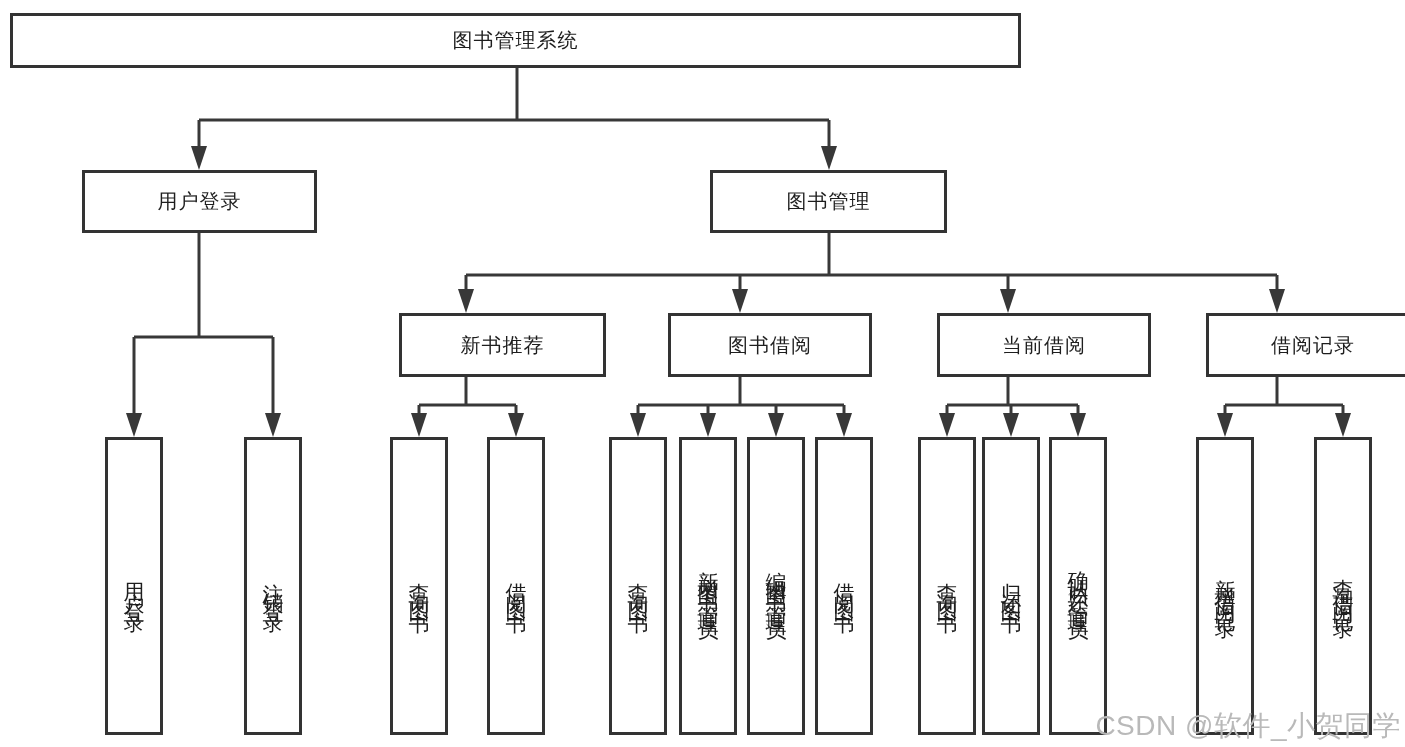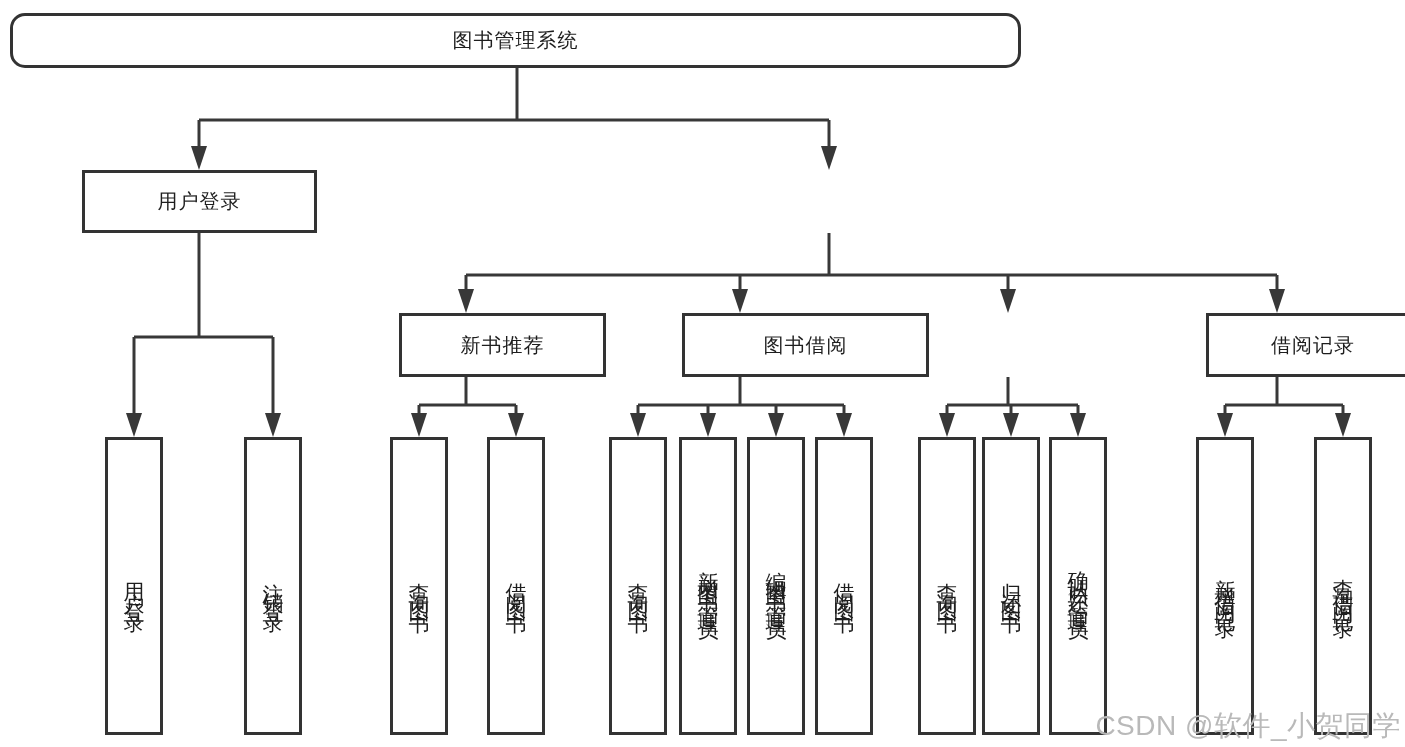--- a/index.html
+++ b/index.html
@@ -30,21 +30,21 @@
   }
   .hbox {
     display: flex;
     align-items: center;
     justify-content: center;
     font-size: 20px;
     color: #1e1e1e;
     letter-spacing: 1px;
     white-space: nowrap;
   }
-  .root-box  { left: 10px;  top: 13px;  width: 1011px; height: 55px; border-radius: 15px; }
+  .root-box  { left: 10px;  top: 13px;  width: 1011px; height: 55px; }
   .lvl2-0    { left: 82px;  top: 170px; width: 235px;  height: 63px; }
   .lvl2-1    { left: 710px; top: 170px; width: 237px;  height: 63px; }
   .lvl3      { top: 313px; height: 64px; margin-left: 36px; }
   .leaf {
     top: 437px;
     width: 58px;
     height: 298px;
   }
   .vtext {
     position: absolute;
@@ -159,26 +159,32 @@
     </g>
   </svg>
 
   <div class="node hbox root-box">
     <span>图书管理系统</span>
   </div>
 
   <div class="node hbox lvl2-0">
     <span>用户登录</span>
   </div>
+  <div class="node hbox lvl2-1">
+    <span>图书管理</span>
+  </div>
 
   <div class="node hbox lvl3" style="left:363px;width:207px;">
     <span>新书推荐</span>
   </div>
-  <div class="node hbox lvl3" style="left:646px;width:247px;">
+  <div class="node hbox lvl3" style="left:632px;width:204px;">
     <span>图书借阅</span>
+  </div>
+  <div class="node hbox lvl3" style="left:901px;width:214px;">
+    <span>当前借阅</span>
   </div>
   <div class="node hbox lvl3" style="left:1170px;width:214px;">
     <span>借阅记录</span>
   </div>
 
   <div class="node leaf" style="left:105px;">
     <span class="vtext">用户登录</span>
   </div>
   <div class="node leaf" style="left:244px;">
     <span class="vtext">注销登录</span>

